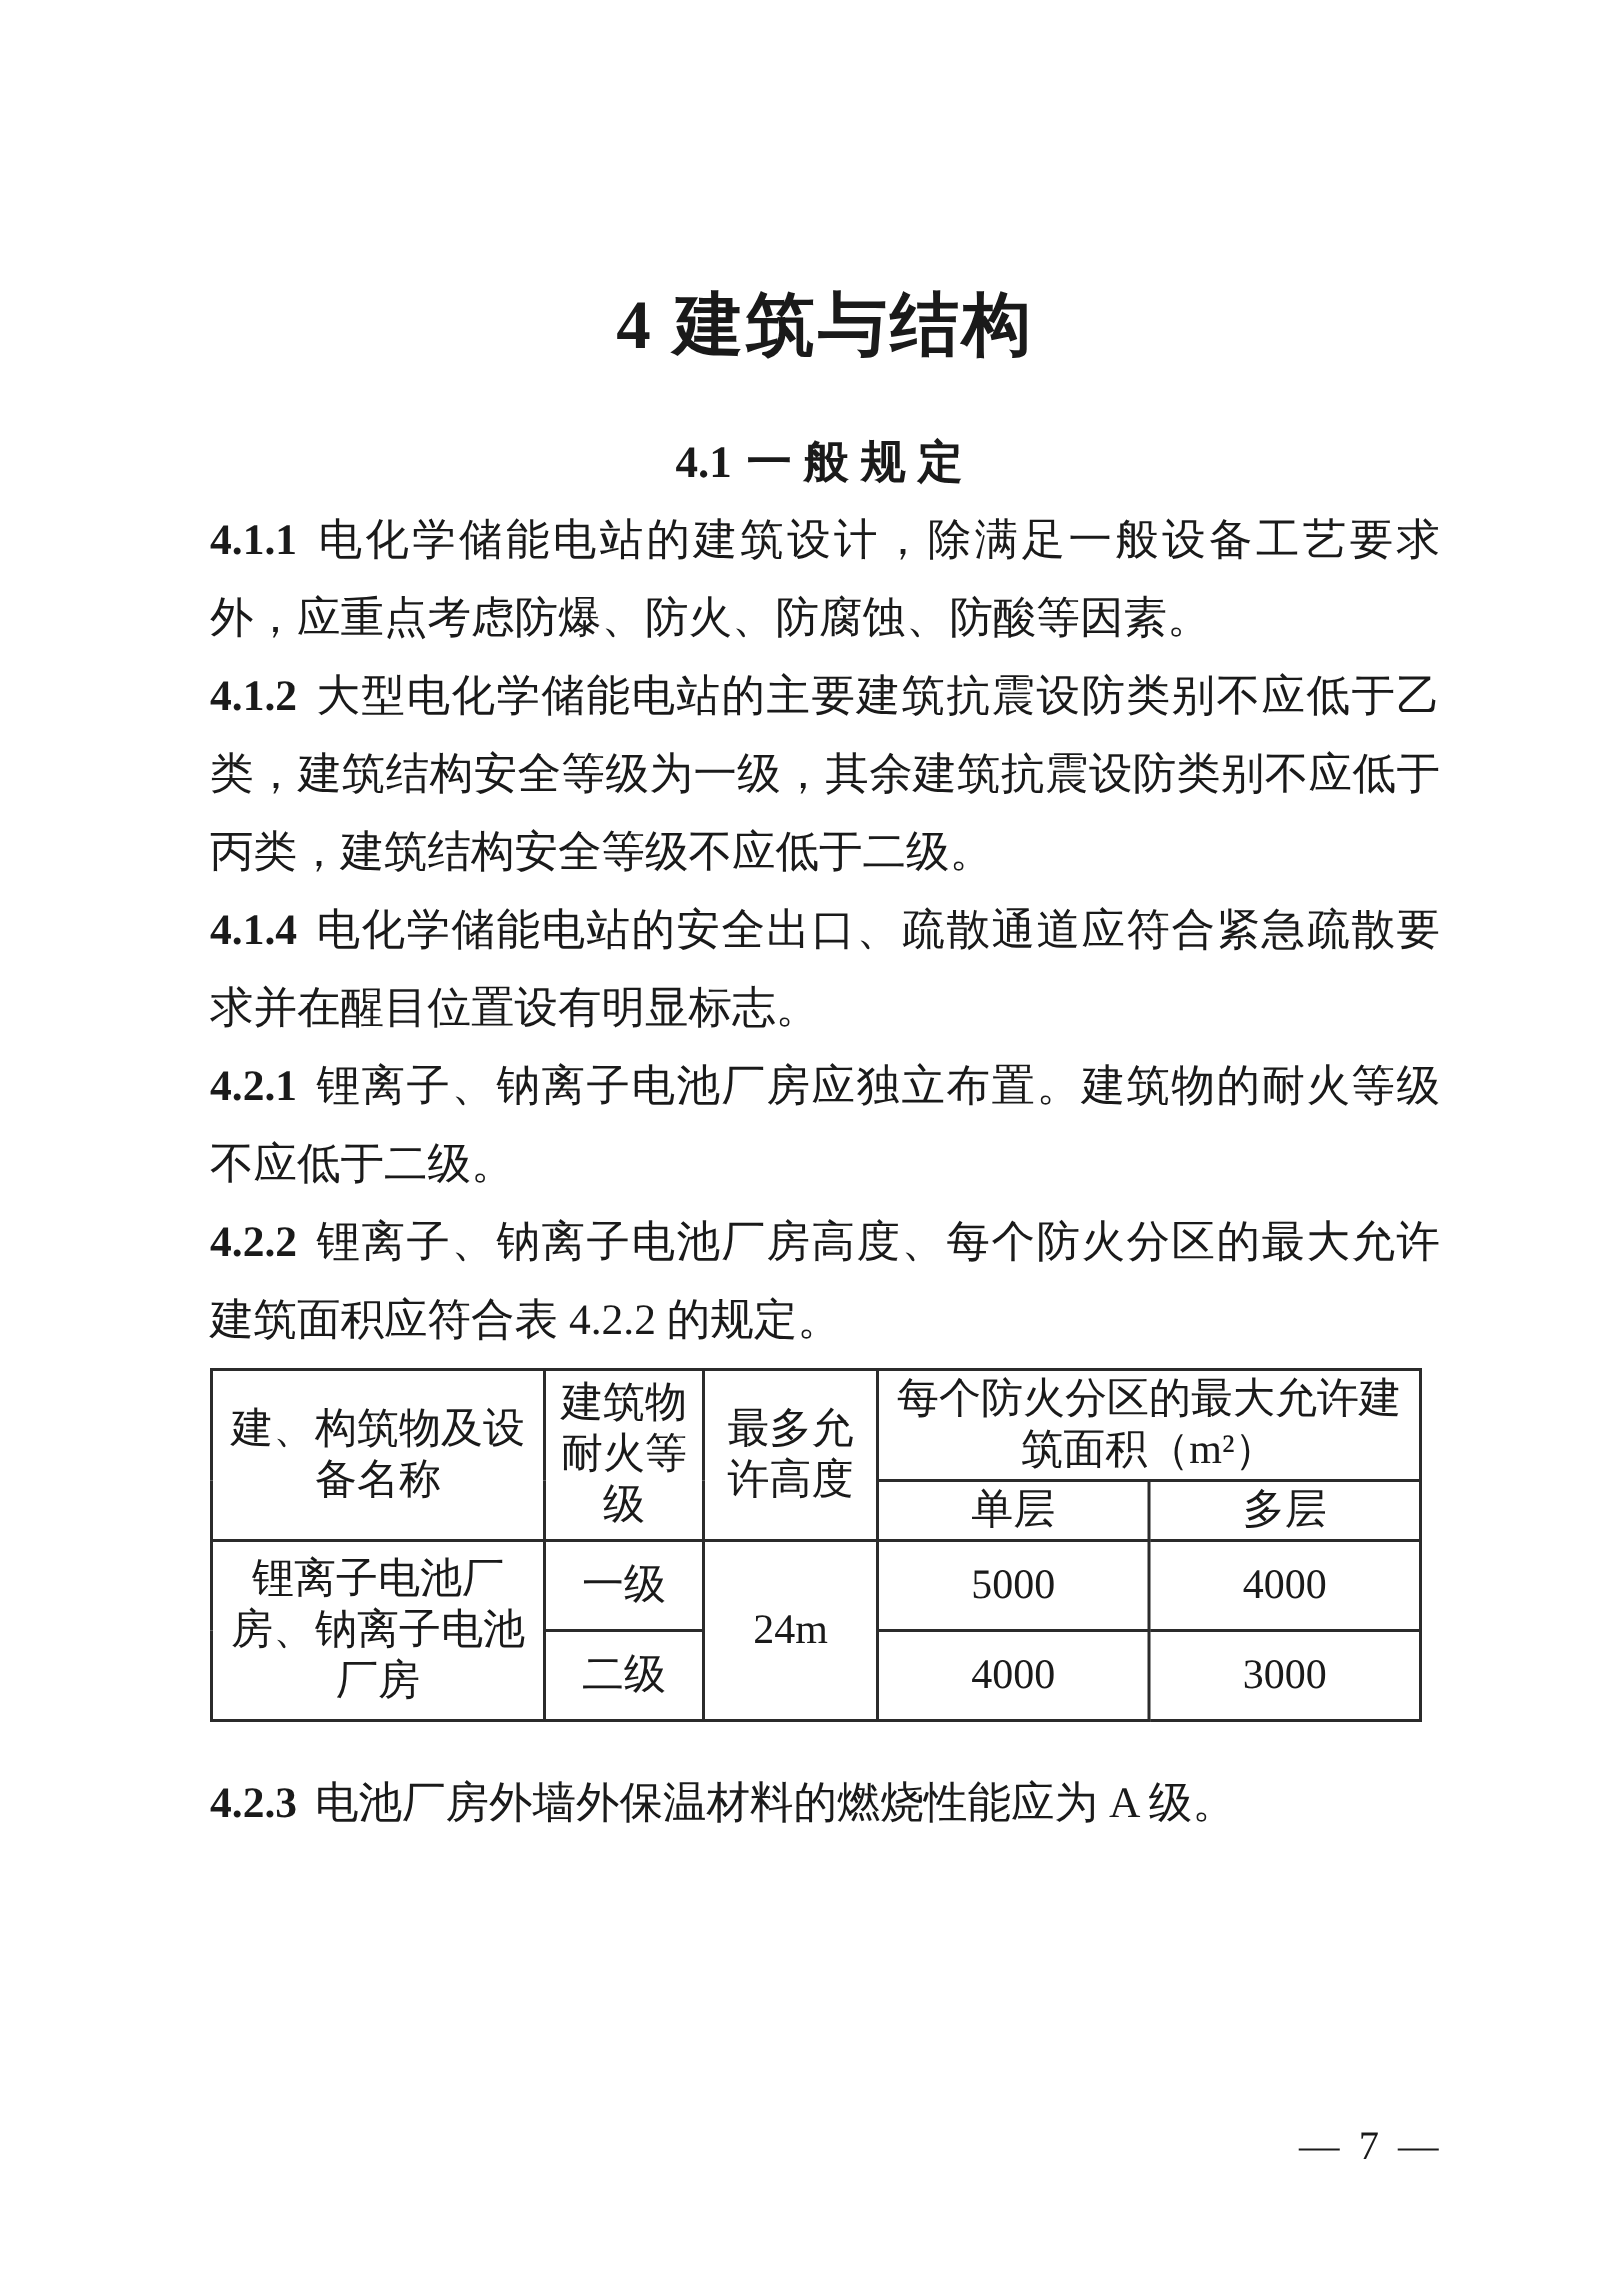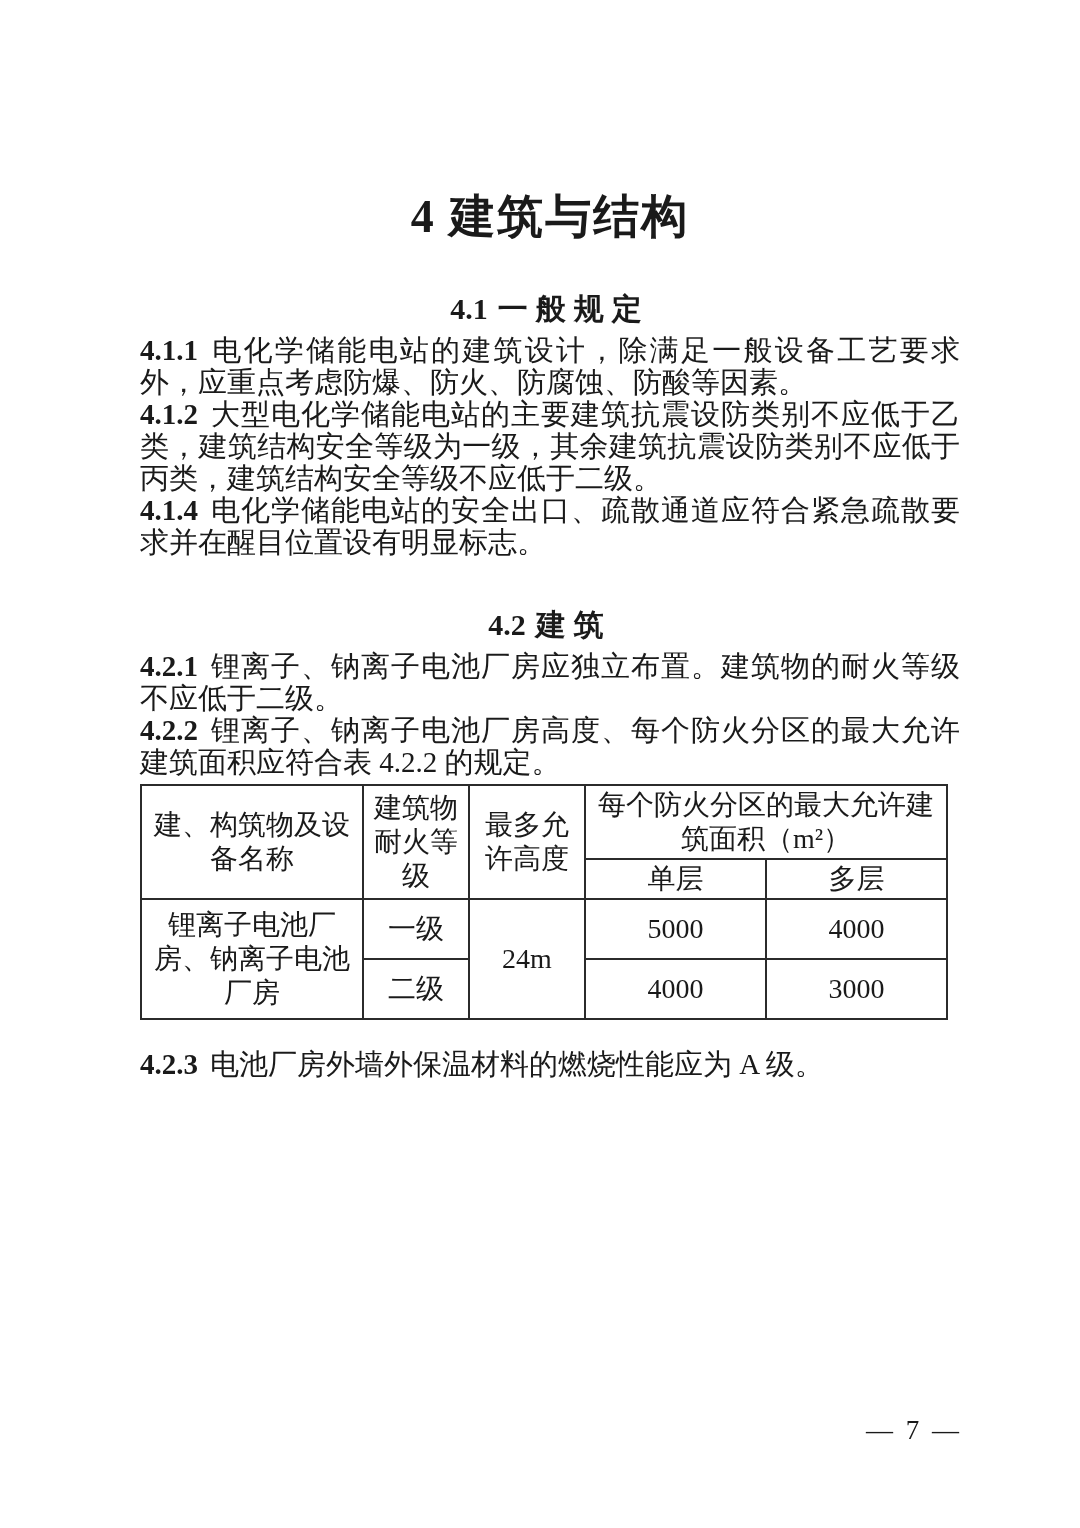--- a/index.html
+++ b/index.html
@@ -41,21 +41,21 @@
   }
   .section-heading .sec-title {
     letter-spacing: 8px;
     font-weight: bold;
   }
   .section-heading.second {
     margin-top: 50px;
   }
   .para {
     font-size: 29px;
-    line-height: 32px;
+    line-height: 52px;
     text-align: justify;
     text-justify: inter-character;
     margin: 0;
   }
   .para .para-num {
     font-weight: bold;
     margin-right: 12px;
   }
   .para.standalone {
     margin-top: 28px;
@@ -118,23 +118,20 @@
   <p class="para">
     <span class="para-num">4.1.1</span><span>电化学储能电站的建筑设计，除满足一般设备工艺要求外，应重点考虑防爆、防火、防腐蚀、防酸等因素。</span>
   </p>
   <p class="para">
     <span class="para-num">4.1.2</span><span>大型电化学储能电站的主要建筑抗震设防类别不应低于乙类，建筑结构安全等级为一级，其余建筑抗震设防类别不应低于丙类，建筑结构安全等级不应低于二级。</span>
   </p>
   <p class="para">
     <span class="para-num">4.1.4</span><span>电化学储能电站的安全出口、疏散通道应符合紧急疏散要求并在醒目位置设有明显标志。</span>
   </p>
 
-  <div class="section-heading second">
-    <span class="sec-num">4.2</span><span class="sec-title">建筑</span>
-  </div>
 
   <p class="para">
     <span class="para-num">4.2.1</span><span>锂离子、钠离子电池厂房应独立布置。建筑物的耐火等级不应低于二级。</span>
   </p>
   <p class="para">
     <span class="para-num">4.2.2</span><span>锂离子、钠离子电池厂房高度、每个防火分区的最大允许建筑面积应符合表 4.2.2 的规定。</span>
   </p>
 
 
   <table class="spec-table">

